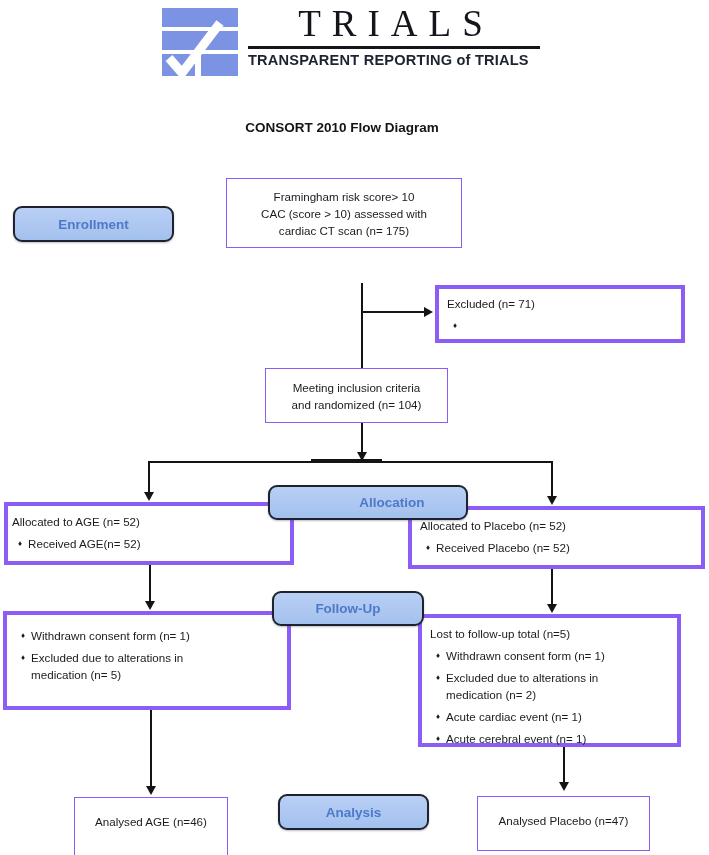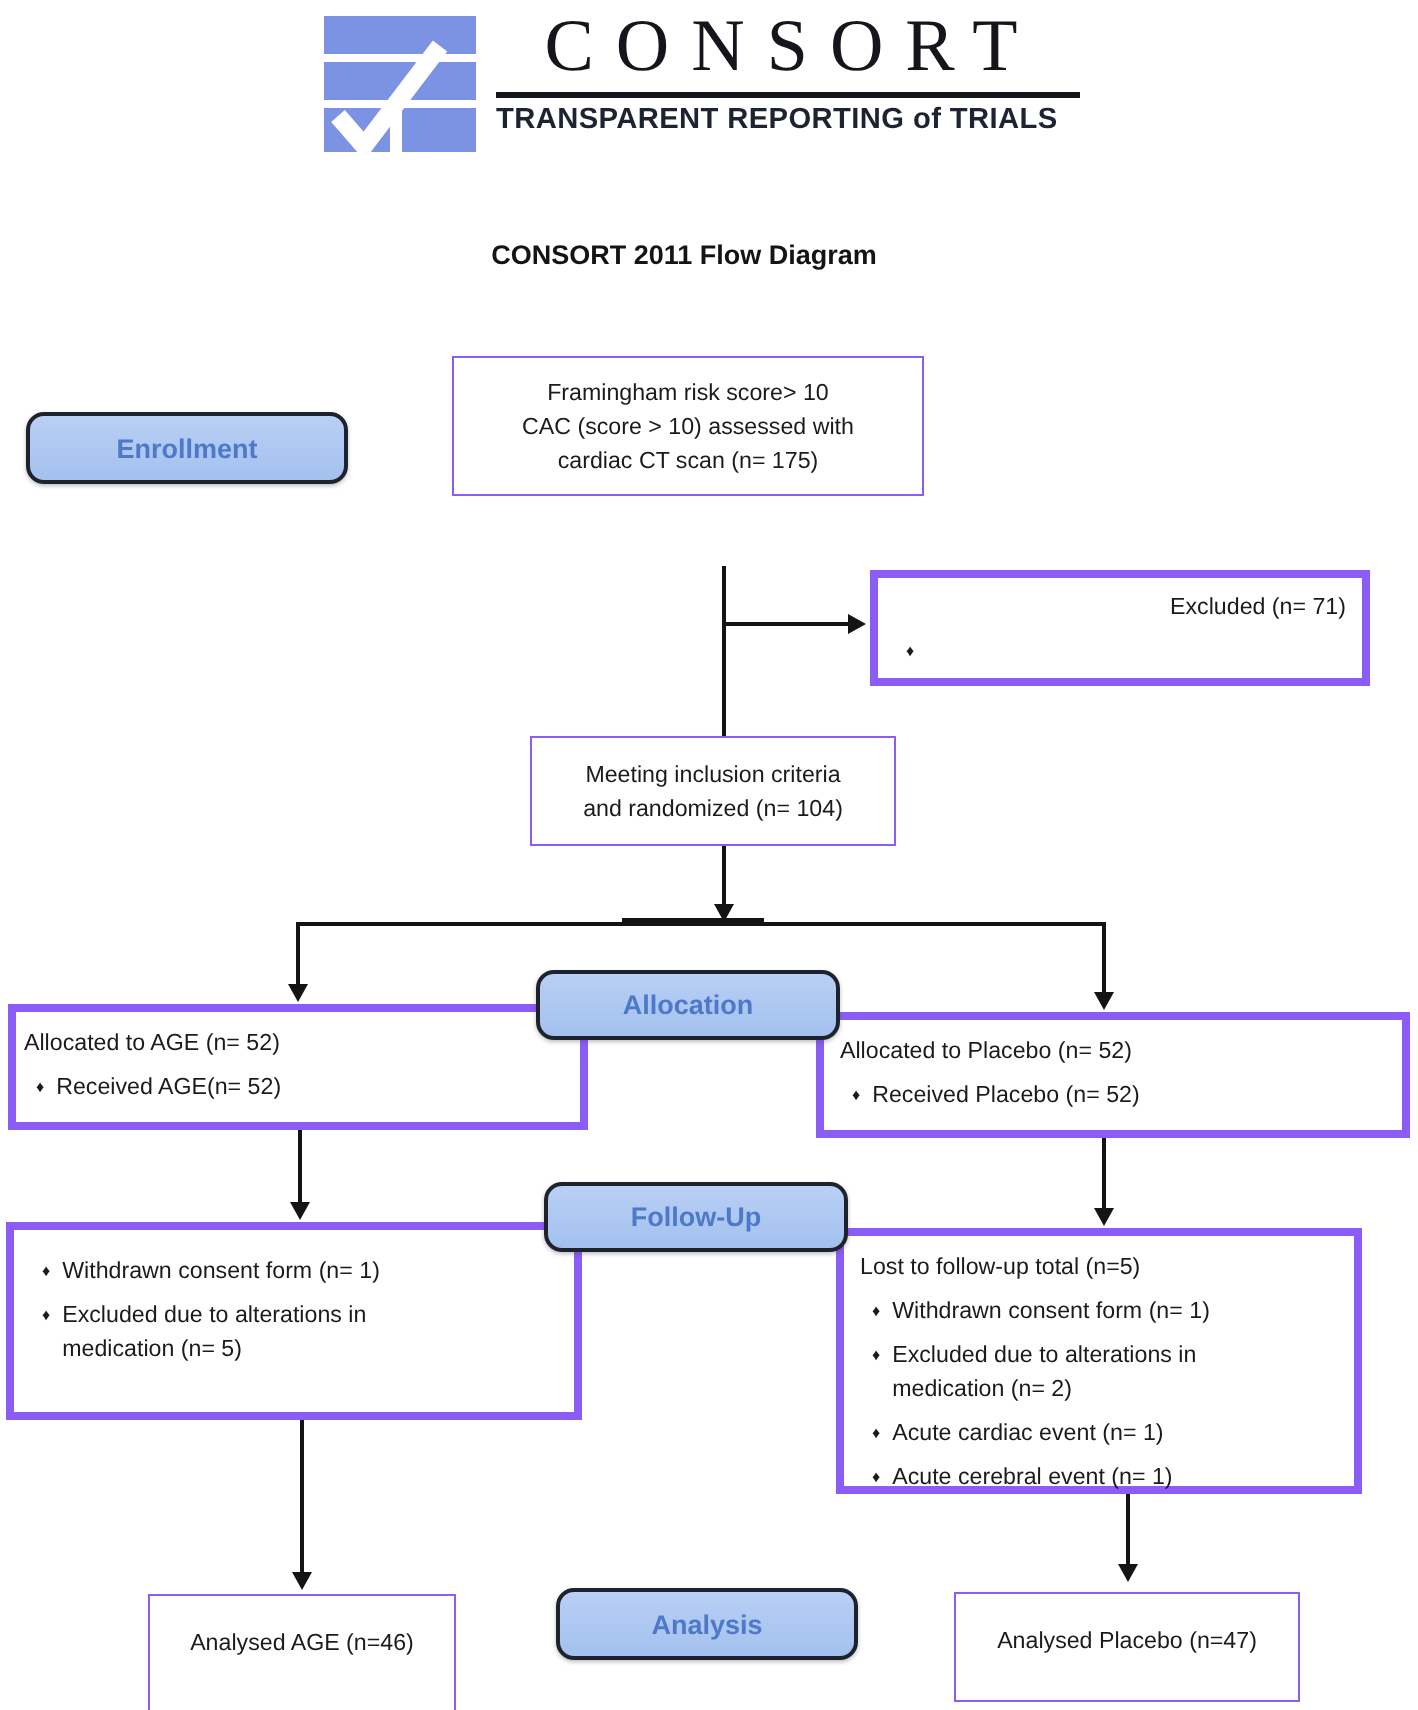--- a/index.html
+++ b/index.html
@@ -19,31 +19,31 @@
   .diagram-title{position:absolute;left:0;top:120px;width:684px;text-align:center;
         font-size:13.5px;font-weight:700;color:#141414;}
 
   
   .stage-label{position:absolute;display:flex;align-items:center;justify-content:center;
         background:linear-gradient(180deg,#b9cff5 0%,#a3c1ee 100%);
         border:2px solid #1e222c;border-radius:9px;
         color:#4d79c8;font-weight:700;font-size:13.5px;z-index:6;
         box-shadow:0 1px 2px rgba(60,70,90,.35);}
   .lbl-enrollment{left:13px;top:206px;width:157px;height:32px;}
-  .lbl-allocation{left:268px;top:485px;width:148px;height:31px;}
+  .lbl-allocation{left:268px;top:485px;width:148px;height:31px;padding-left:48px;}
   .lbl-followup{left:272px;top:591px;width:148px;height:31px;}
   .lbl-analysis{left:278px;top:794px;width:147px;height:32px;}
 
   
   .fbox{position:absolute;background:#ffffff;border:4px solid #8b5cf6;z-index:2;
         font-size:11.6px;line-height:17px;color:#1b1b1b;box-sizing:border-box;}
   .thin{border-width:1.6px;}
   .centered{display:flex;flex-direction:column;justify-content:center;align-items:center;text-align:center;}
   .box-eligibility{left:226px;top:178px;width:236px;height:70px;}
-  .box-excluded{left:435px;top:285px;width:250px;height:58px;padding:6px 8px;text-align:right;}
+  .box-excluded{left:435px;top:285px;width:250px;height:58px;padding:6px 8px;}
   .box-randomized{left:265px;top:368px;width:183px;height:55px;}
   .box-alloc-age{left:4px;top:502px;width:290px;height:63px;padding:7px 4px;}
   .box-alloc-placebo{left:408px;top:506px;width:297px;height:63px;padding:7px 8px;}
   .box-fu-age{left:3px;top:611px;width:288px;height:99px;padding:7px 8px;}
   .box-fu-placebo{left:418px;top:614px;width:263px;height:133px;padding:7px 8px;}
   .box-analysed-age{left:74px;top:797px;width:154px;height:70px;padding-top:15px;text-align:center;border-width:1.8px;}
   .box-analysed-placebo{left:477px;top:796px;width:173px;height:55px;padding-top:15px;text-align:center;border-width:1.8px;}
 
   .bline{display:block;}
   .bullet{display:flex;margin:5px 0 0 6px;}
@@ -66,25 +66,25 @@
 
   <div class="logo-icon">
     <svg viewBox="0 0 76 68" width="76" height="68" aria-hidden="true">
       <rect x="0" y="0" width="76" height="19" fill="#7b93e2"></rect>
       <rect x="0" y="23" width="76" height="19" fill="#7b93e2"></rect>
       <rect x="0" y="46" width="33" height="22" fill="#7b93e2"></rect>
       <rect x="39" y="46" width="37" height="22" fill="#7b93e2"></rect>
       <path d="M7 50 L20 65 L58 15" stroke="#ffffff" stroke-width="9" fill="none"></path>
     </svg>
   </div>
-  <div class="logo-wordmark">CONSORT</div>
+  <div class="logo-wordmark">TRIALS</div>
   <div class="logo-rule"></div>
   <div class="logo-tagline">TRANSPARENT REPORTING of TRIALS</div>
 
-  <div class="diagram-title">CONSORT 2011 Flow Diagram</div>
+  <div class="diagram-title">CONSORT 2010 Flow Diagram</div>
 
   <div class="stage-label lbl-enrollment">Enrollment</div>
   <div class="stage-label lbl-allocation">Allocation</div>
   <div class="stage-label lbl-followup">Follow-Up</div>
   <div class="stage-label lbl-analysis">Analysis</div>
 
   <div class="vline" style="left:361px;top:283px;height:85px;"></div>
   <div class="hline" style="left:362px;top:311px;width:62px;"></div>
   <div class="arrow-right" style="left:424px;top:307px;"></div>
 

